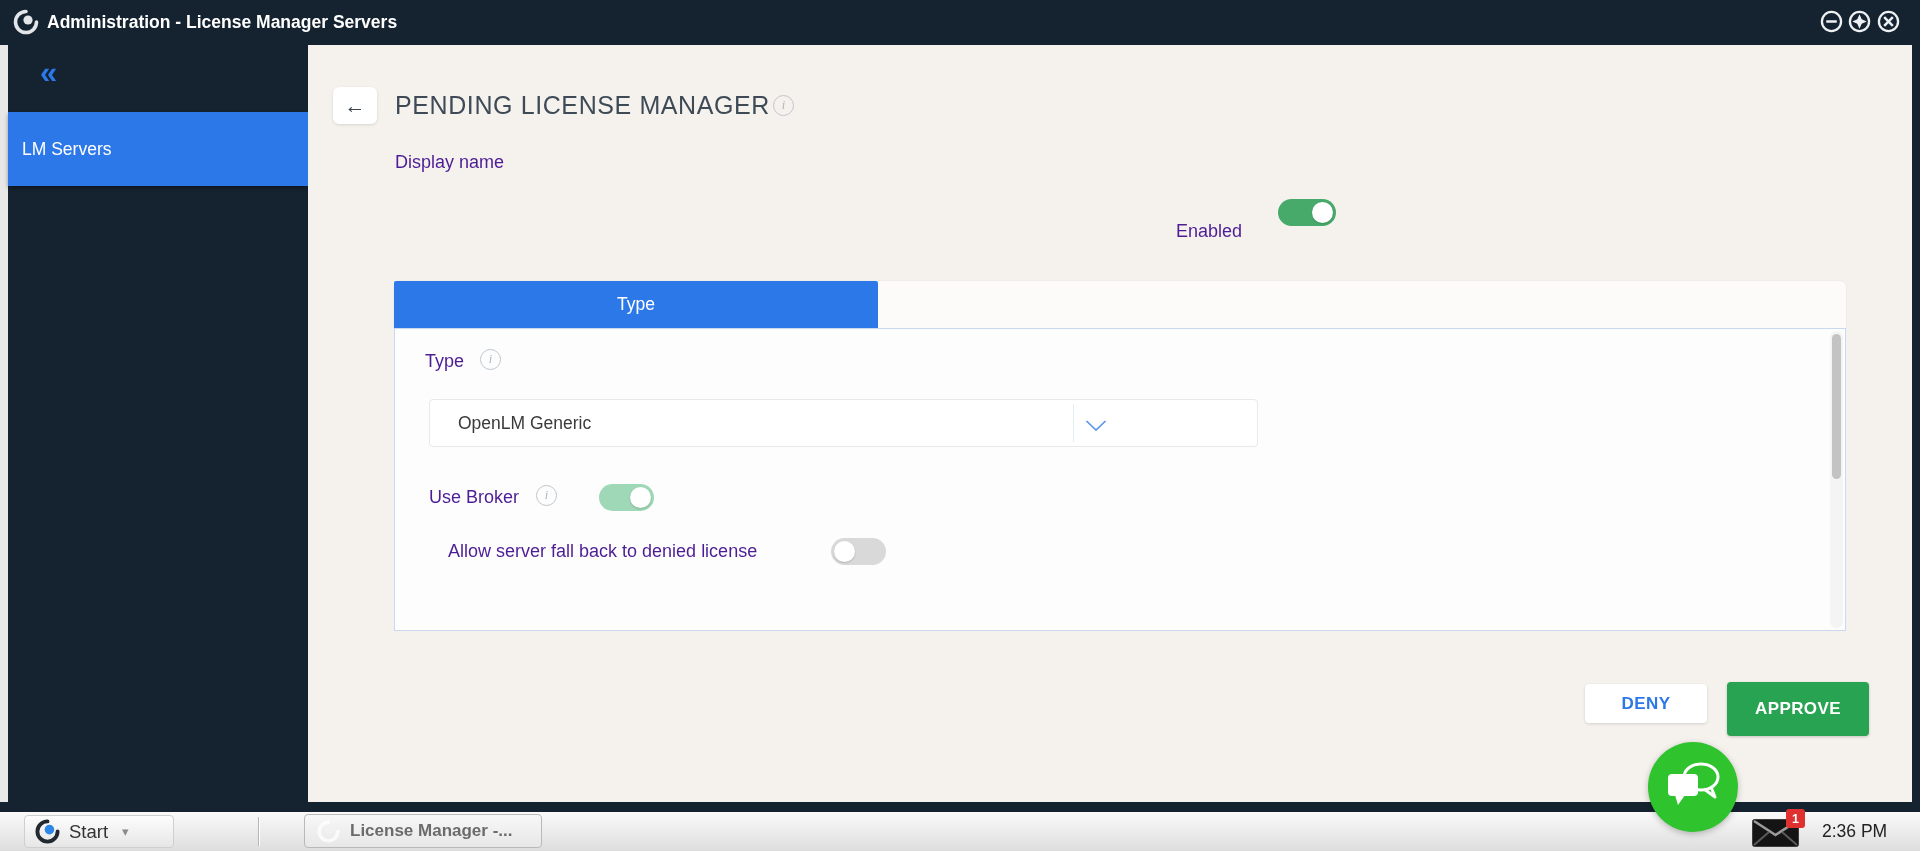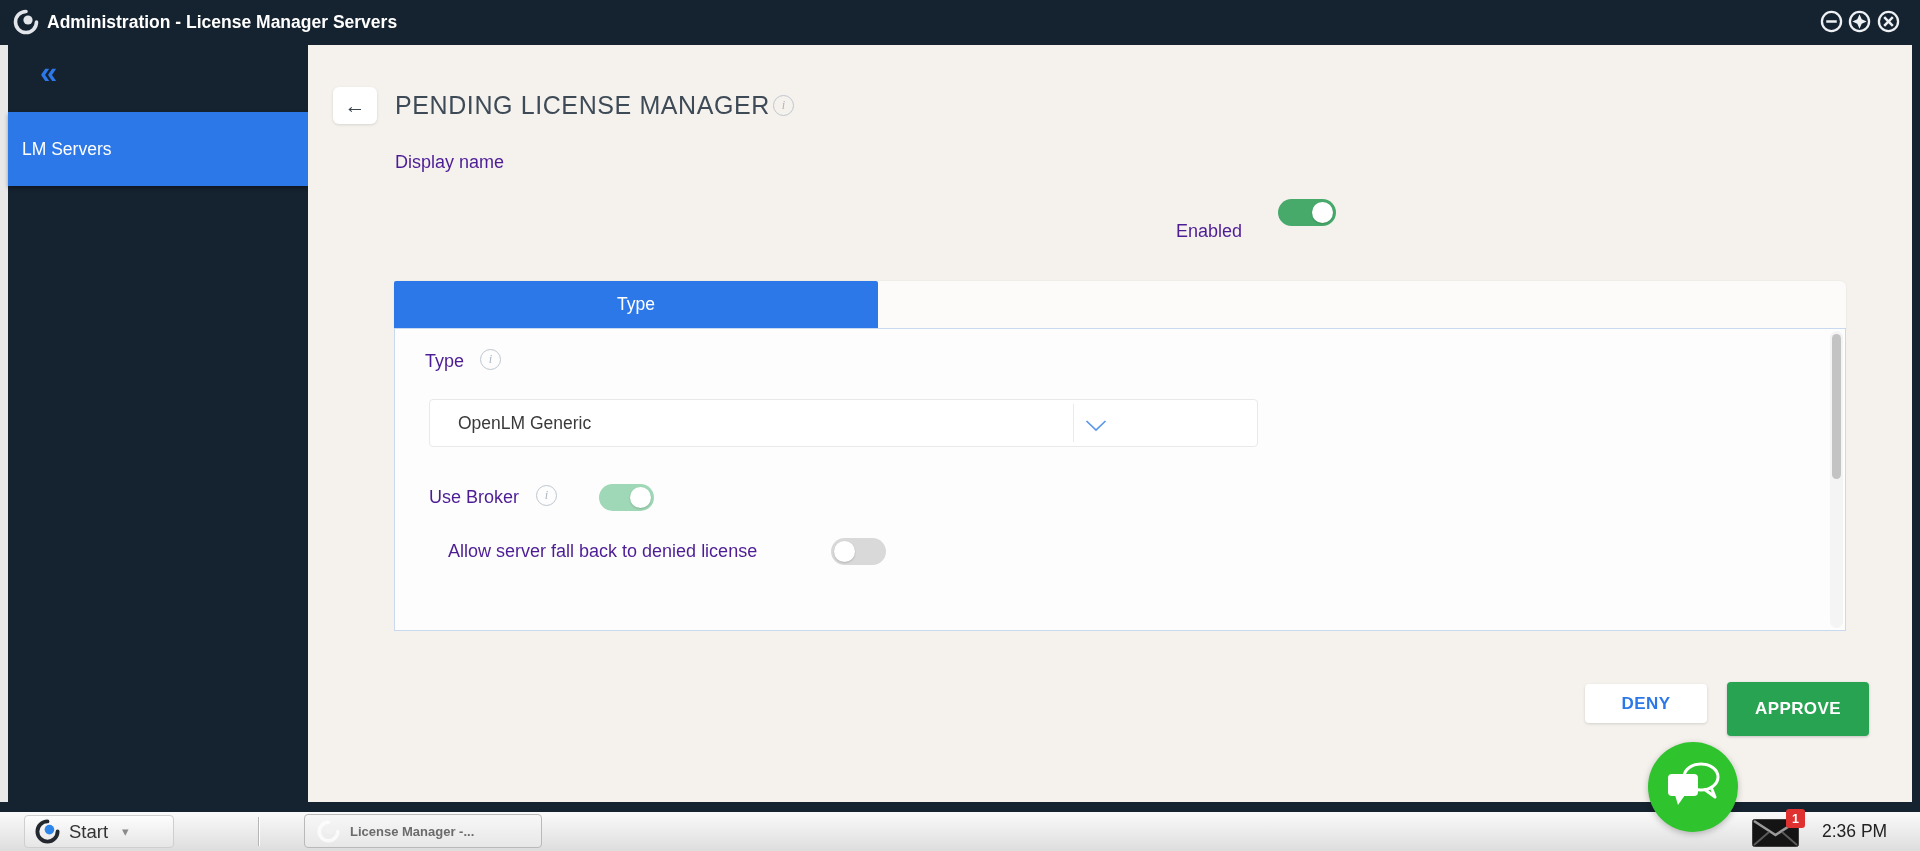--- a/index.html
+++ b/index.html
@@ -61,21 +61,21 @@
 
   
   .chat-fab { position:absolute; left:1648px; top:742px; width:90px; height:90px; border-radius:50%; background:var(--chat-green,#2fc32e); z-index:20; display:flex; align-items:center; justify-content:center; cursor:pointer; box-shadow:0 2px 6px rgba(0,0,0,.25); }
 
   
   .taskbar { position:absolute; left:0; top:812px; width:1920px; height:39px; background:linear-gradient(#fafafa,#dddddd); z-index:10; }
   .start-btn { position:absolute; left:4px; top:3px; width:150px; height:33px; background:linear-gradient(#fdfdfd,#e6e6e6); border:1px solid #cfcfcf; border-radius:4px; display:flex; align-items:center; cursor:pointer;margin-left:20px; }
   .start-btn .s-label { font-size:18.5px; color:#333; margin-left:9px; }
   .start-btn .s-caret { font-size:13px; color:#8a8a8a; margin-left:14px; }
   .tb-divider { position:absolute; left:258px; top:5px; width:1px; height:29px; background:#b5b5b5; box-shadow:1px 0 0 #fff; }
-  .task-btn { position:absolute; top:2px; height:34px; border:1px solid #b9b9b9; border-radius:4px; display:flex; align-items:center; cursor:pointer; font-weight:bold; font-size:13px; }
+  .task-btn { position:absolute; top:2px; height:34px; border:1px solid #b9b9b9; border-radius:4px; display:flex; align-items:center; cursor:pointer; font-weight:bold; font-size:17px; }
   .task-btn .t-label { margin-left:10px; }
   .task-1 { left:304px; width:238px; background:linear-gradient(#f7f7f7,#e7e7e7); color:#6b6b6b; }
   .task-2 { left:553px; width:212px; background:linear-gradient(#d9d9d9,#cecece); color:#4a4a4a; box-shadow:inset 0 1px 3px rgba(0,0,0,.18); }
   .tray-mail { position:absolute; left:1752px; top:7px; cursor:pointer; }
   .tray-badge { position:absolute; left:1786px; top:-3px; min-width:19px; height:19px; background:var(--badge-red,#e03131); color:#fff; font-size:12.5px; font-weight:bold; border-radius:3px; display:flex; align-items:center; justify-content:center; padding:0 4px; z-index:11; }
   .tray-clock { position:absolute; left:1822px; top:0; height:24px; line-height:39px; font-size:17.5px; color:#222; }
 </style>
 </head>
 <body>
 

